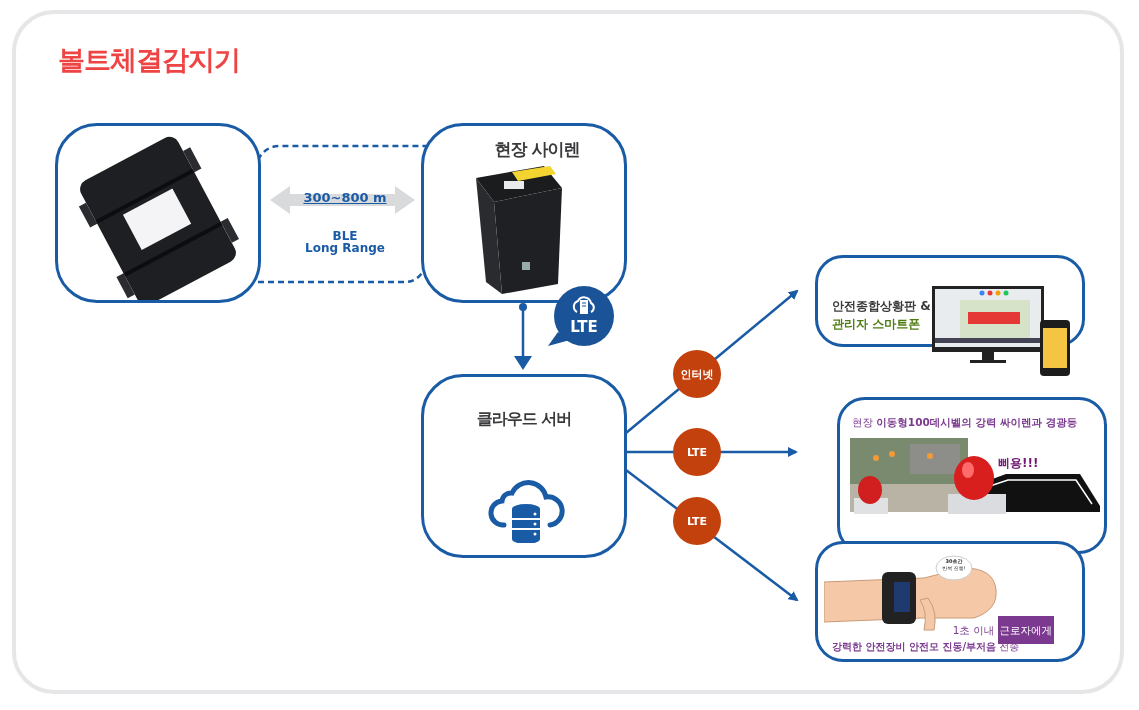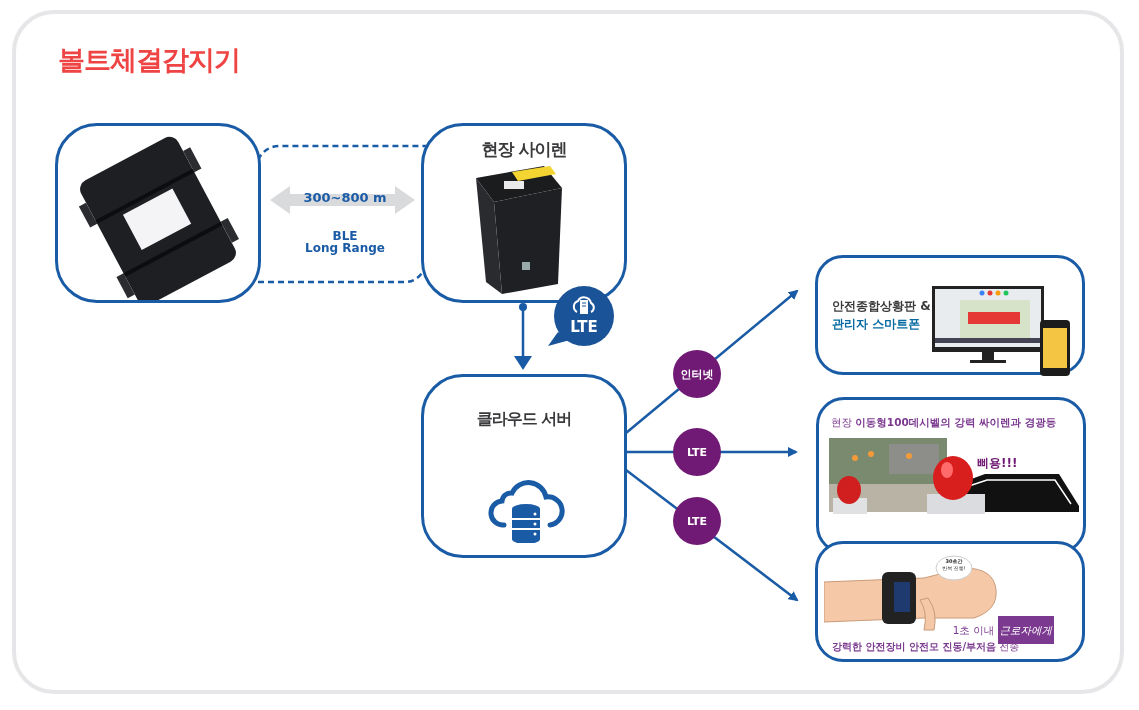--- a/index.html
+++ b/index.html
@@ -3,23 +3,23 @@
 <meta charset="utf-8">
 <style>
   html, body { margin:0; padding:0; background:#ffffff; }
   body { width:1139px; height:710px; position:relative; overflow:hidden; font-family:"DejaVu Sans", sans-serif; }
   .frame { position:absolute; left:12px; top:10px; width:1112px; height:684px; border:4px solid #e6e6e8; border-radius:42px; box-sizing:border-box; background:#fff; }
   .title { position:absolute; left:58px; top:42px; font-size:27px; font-weight:bold; color:#ef4444; letter-spacing:-1px; }
   .box { position:absolute; border:3px solid #1a5ba6; border-radius:42px; box-sizing:border-box; background:#fff; }
   .box-label { position:absolute; width:100%; text-align:center; font-weight:bold; color:#3a3a3c; letter-spacing:-1px; }
   svg.overlay { position:absolute; left:0; top:0; }
   .range-text { position:absolute; text-align:center; color:#1a5ba6; font-weight:bold; font-size:12px; line-height:16px; }
-  .circle-badge { position:absolute; width:50px; height:50px; border-radius:50%; background:#701a75; color:#fff; font-weight:bold; font-size:11px; display:flex; align-items:center; justify-content:center; }
+  .circle-badge { position:absolute; width:50px; height:50px; border-radius:50%; background:#c2410c; color:#fff; font-weight:bold; font-size:11px; display:flex; align-items:center; justify-content:center; }
   .purple { color:#7b3a8f; }
-  .hl { background:#7b3a8f; color:#fff; padding:8px 2px;font-style:italic; }
+  .hl { background:#7b3a8f; color:#fff; padding:8px 2px; }
 </style>
 </head>
 <body>
 
 <div class="frame"></div>
 <div class="title">볼트체결감지기</div>
 
 <svg class="overlay" width="1139" height="710">
   <defs>
     <marker id="ah" markerWidth="10" markerHeight="10" refX="8" refY="5" orient="auto" markerUnits="userSpaceOnUse">
@@ -49,26 +49,26 @@
       <rect x="-55" y="30" width="110" height="4" fill="#0c0d0f"></rect>
       <rect x="-28" y="-22" width="56" height="40" fill="#f4f4f6"></rect>
       <rect x="55" y="-50" width="8" height="24" fill="#2b2c30"></rect>
       <rect x="55" y="30" width="8" height="24" fill="#2b2c30"></rect>
       <rect x="-63" y="-50" width="8" height="24" fill="#2b2c30"></rect>
       <rect x="-63" y="30" width="8" height="24" fill="#2b2c30"></rect>
     </g>
   </svg>
 </div>
 
-<div class="range-text" style="left:295px;top:190px;width:100px;font-size:13px;">300~800 m</div>
+<div class="range-text" style="left:295px;top:190px;width:100px;font-size:13px;text-decoration:underline;">300~800 m</div>
 <div class="range-text" style="left:290px;top:212px;width:110px;margin-top:28px;">Long Range</div>
 <div class="range-text" style="left:290px;top:228px;width:110px;">BLE</div>
 
 <div class="box" style="left:421px;top:123px;width:206px;height:180px;">
-  <div class="box-label" style="top:12px;font-size:17px;">현장 사이렌</div>
+  <div class="box-label" style="top:12px;font-size:17px;padding-left:13px;">현장 사이렌</div>
   <svg width="200" height="174" style="position:absolute;left:0;top:0;">
     <path d="M52,52 L120,40 L138,62 L70,76 Z" fill="#1b1c1e"></path>
     <path d="M88,46 L126,40 L132,48 L94,55 Z" fill="#f3d431"></path>
     <rect x="80" y="55" width="20" height="8" fill="#eaeaea"></rect>
     <path d="M70,76 L138,62 L134,158 L78,168 Z" fill="#1f2023"></path>
     <path d="M52,52 L70,76 L78,168 L62,156 Z" fill="#2a2b2e"></path>
     <rect x="98" y="136" width="8" height="8" fill="#9aa"></rect>
   </svg>
 </div>
 
@@ -98,41 +98,41 @@
     <circle cx="53" cy="41" r="1.5" fill="#fff"></circle>
       <circle cx="53" cy="51" r="1.5" fill="#fff"></circle>
       <circle cx="53" cy="61" r="1.5" fill="#fff"></circle>
   </svg>
 </div>
 
 <div class="circle-badge" style="left:673px;top:350px;width:48px;height:48px;">인터넷</div>
 <div class="circle-badge" style="left:673px;top:428px;width:48px;height:48px;">LTE</div>
 <div class="circle-badge" style="left:673px;top:497px;width:48px;height:48px;">LTE</div>
 
-<div class="box" style="left:815px;top:255px;width:270px;height:120px;border-radius:28px;">
+<div class="box" style="left:815px;top:255px;width:270px;height:92px;border-radius:28px;">
   <div style="position:absolute;left:14px;top:40px;font-size:12px;font-weight:bold;color:#3a3a3c;">안전종합상황판 &amp;</div>
-  <div style="position:absolute;left:14px;top:58px;font-size:12px;font-weight:bold;color:#0369a1;">관리자 스마트폰</div>
+  <div style="position:absolute;left:14px;top:58px;font-size:12px;font-weight:bold;color:#4d7c0f;">관리자 스마트폰</div>
   <svg width="150" height="100" style="position:absolute;left:112px;top:18px;">
     <rect x="2" y="10" width="112" height="66" fill="#222"></rect>
     <rect x="5" y="13" width="106" height="58" fill="#e9ecef"></rect>
     <rect x="30" y="24" width="70" height="42" fill="#d7e3c9"></rect>
     <rect x="38" y="36" width="52" height="12" fill="#e53935"></rect>
     <rect x="5" y="62" width="106" height="5" fill="#445"></rect>
     <rect x="52" y="76" width="12" height="8" fill="#222"></rect>
     <rect x="40" y="84" width="36" height="3" fill="#222"></rect>
     <circle cx="52" cy="17" r="2.5" fill="#3b82f6"></circle>
       <circle cx="60" cy="17" r="2.5" fill="#e53935"></circle>
       <circle cx="68" cy="17" r="2.5" fill="#f59e0b"></circle>
       <circle cx="76" cy="17" r="2.5" fill="#22c55e"></circle>
     <rect x="110" y="44" width="30" height="56" rx="4" fill="#1c1c1c"></rect>
     <rect x="113" y="52" width="24" height="40" fill="#f4c542"></rect>
   </svg>
 </div>
 
-<div class="box" style="left:816px;top:397px;width:270px;height:157px;border-radius:28px;">
+<div class="box" style="left:837px;top:397px;width:270px;height:157px;border-radius:28px;">
   <div style="position:absolute;left:12px;top:16px;font-size:10.5px;font-weight:bold;white-space:nowrap;">
     <span class="purple" style="font-weight:normal">현장 </span><span class="purple">이동형100데시벨의 강력 싸이렌과 경광등</span>
   </div>
   <svg width="250" height="76" style="position:absolute;left:10px;top:38px;">
     <rect x="0" y="0" width="118" height="74" fill="#7a8a6f"></rect>
     <rect x="60" y="6" width="50" height="30" fill="#8d8e8a"></rect>
     <rect x="0" y="46" width="118" height="28" fill="#b9b3a6"></rect>
     <circle cx="26" cy="20" r="3" fill="#f29b38"></circle>
       <circle cx="42" cy="16" r="3" fill="#f29b38"></circle>
       <circle cx="80" cy="18" r="3" fill="#f29b38"></circle>

